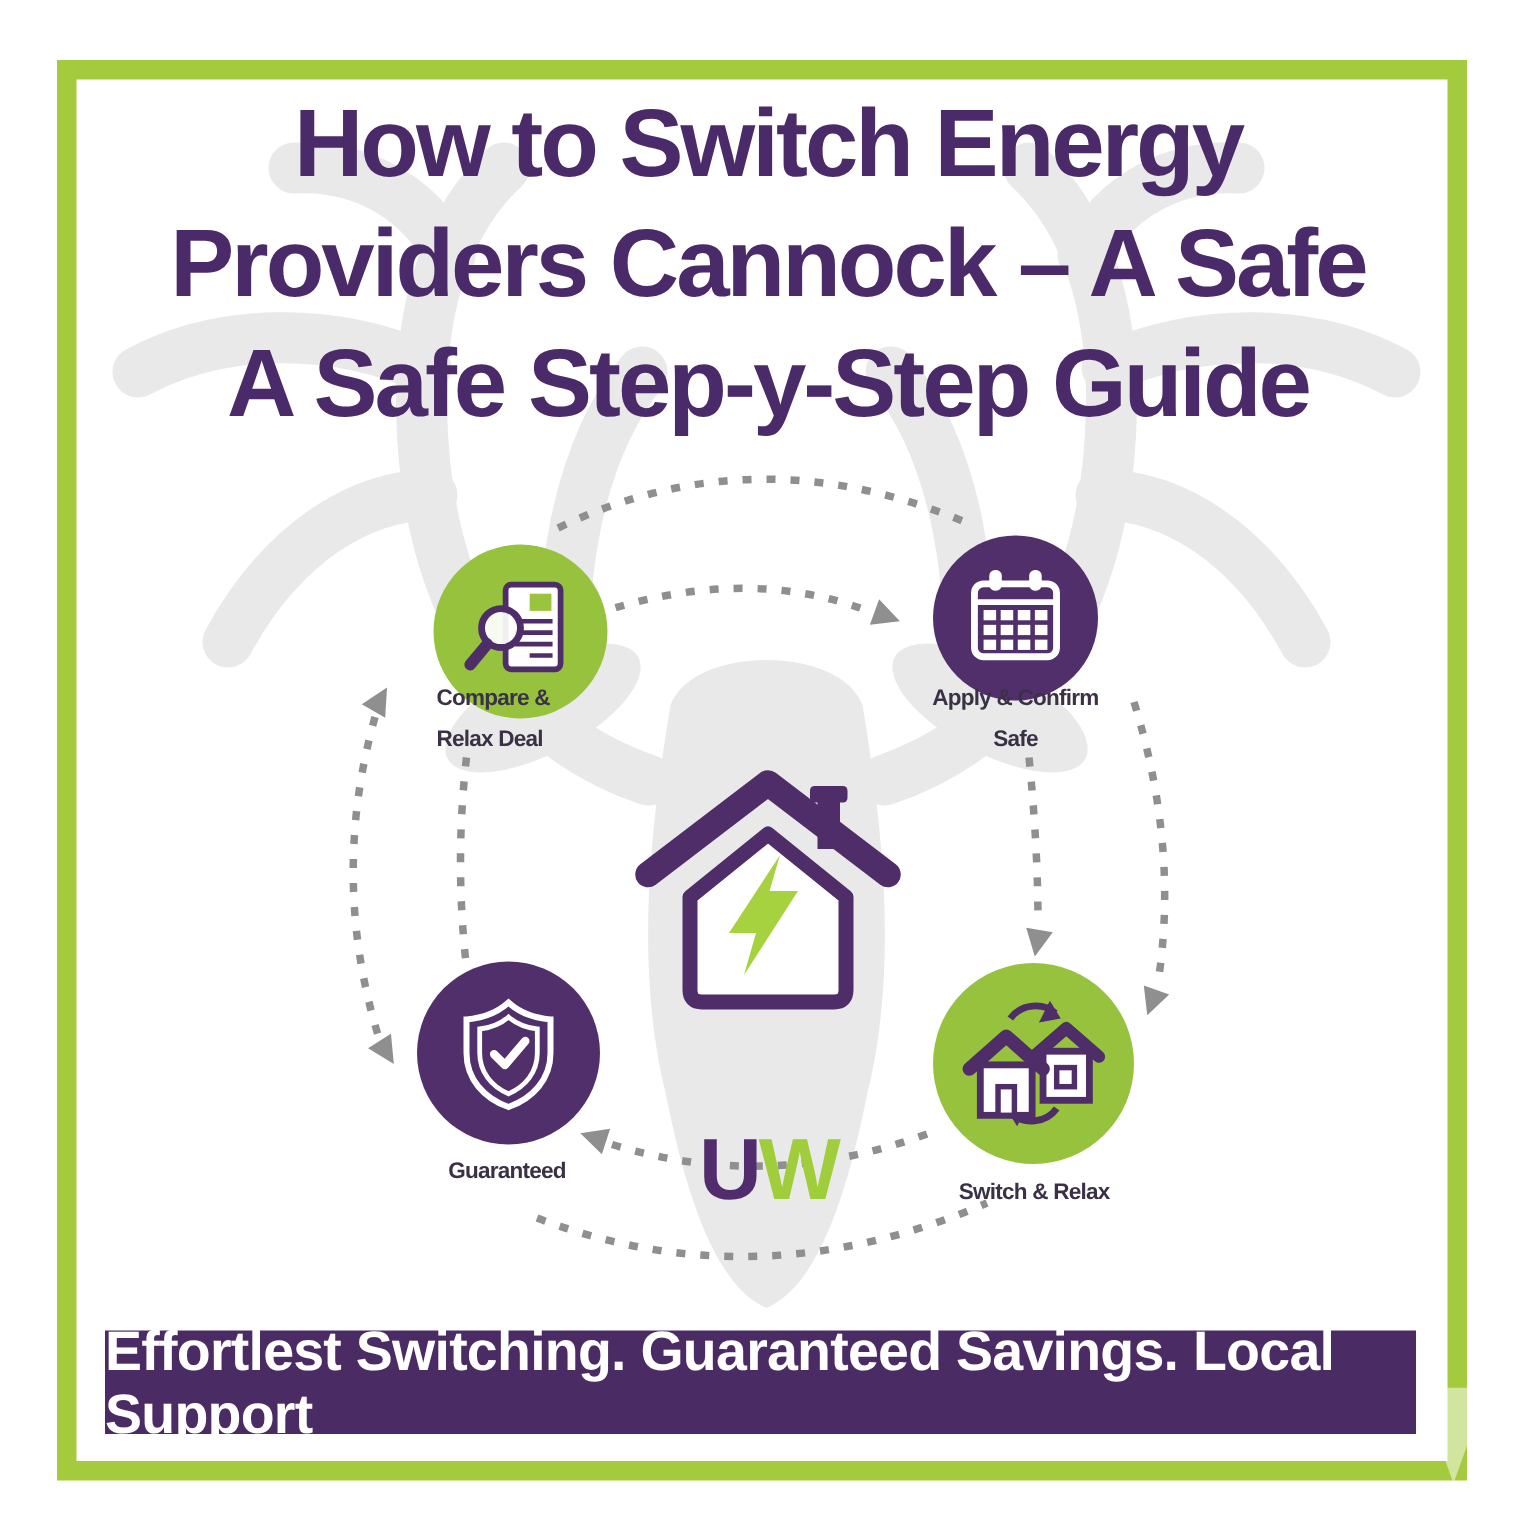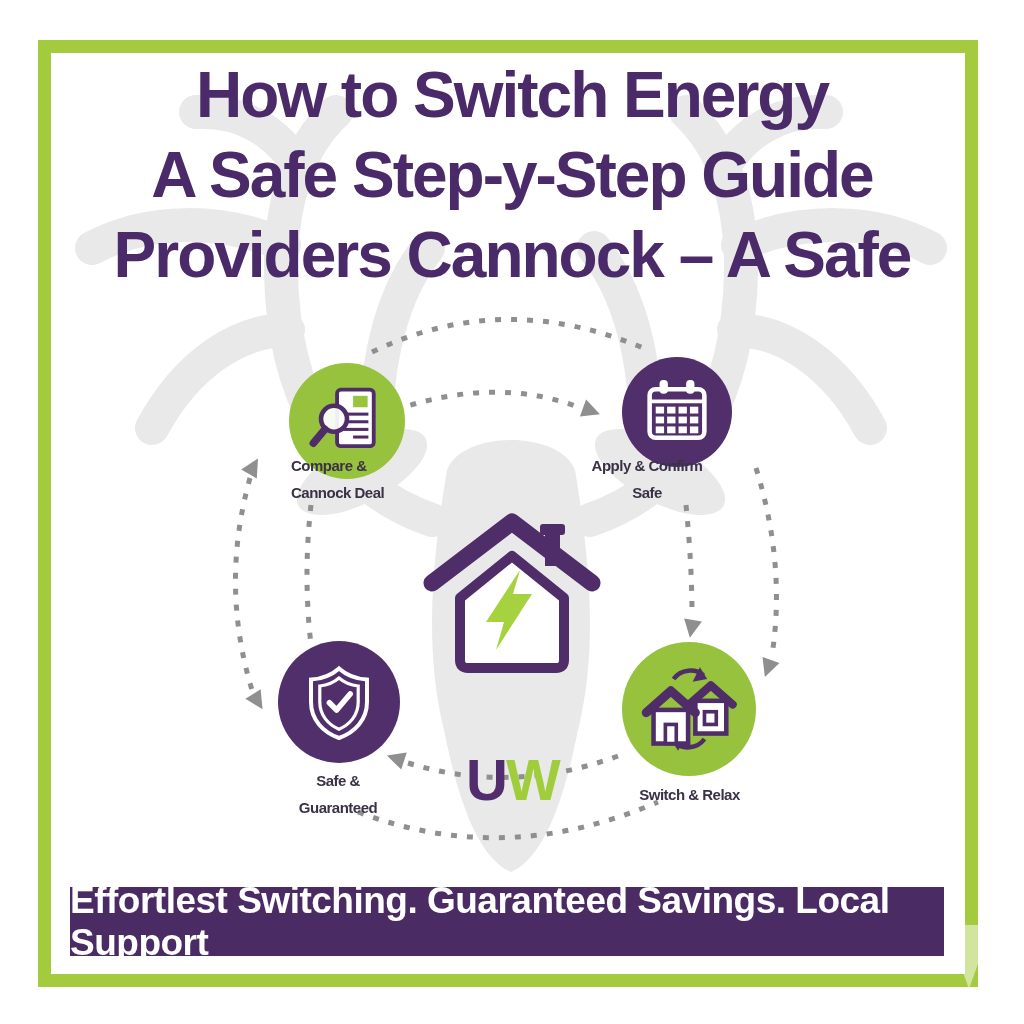--- a/index.html
+++ b/index.html
@@ -71,39 +71,39 @@
       <polygon points="0,-9 18,0 0,9" transform="translate(693,620) rotate(100)"></polygon>
       <polygon points="0,-9 18,0 0,9" transform="translate(771,660) rotate(110)"></polygon>
       <polygon points="0,-9 18,0 0,9" transform="translate(404,761) rotate(-162)"></polygon>
     </g>
   </svg>
 
   <div class="frame"></div>
 
   <div class="title">
     <div>How to Switch Energy</div>
+    <div>Providers Cannock – A Safe</div>
     <div>A Safe Step-y-Step Guide</div>
-    <div>Providers Cannock – A Safe</div>
   </div>
 
   <div class="step-circle circle-green" style="left:289px;top:363px;width:116px;height:116px;">
     <svg width="84" height="84" viewBox="0 0 110 110">
       <rect x="42" y="14" width="48" height="74" rx="5" fill="#ffffff" stroke="#4e2d68" stroke-width="5"></rect>
       <rect x="63" y="22" width="19" height="15" fill="#9bc43e"></rect>
       <line x1="50" y1="46" x2="83" y2="46" stroke="#4e2d68" stroke-width="4"></line>
       <line x1="50" y1="56" x2="83" y2="56" stroke="#4e2d68" stroke-width="4"></line>
       <line x1="50" y1="66" x2="83" y2="66" stroke="#4e2d68" stroke-width="4"></line>
       <line x1="63" y1="76" x2="83" y2="76" stroke="#4e2d68" stroke-width="4"></line>
       <circle cx="38" cy="52" r="17" fill="rgba(255,255,255,0.92)" stroke="#4e2d68" stroke-width="6"></circle>
       <line x1="26" y1="66" x2="11" y2="84" stroke="#4e2d68" stroke-width="10" stroke-linecap="round"></line>
     </svg>
   </div>
   <div class="step-label lbl-left" style="left:291px;top:452px;width:170px;">
     <div>Compare &amp;</div>
-    <div>Cannock Deal</div>
+    <div>Relax Deal</div>
   </div>
 
   <div class="step-circle circle-purple" style="left:622px;top:357px;width:110px;height:110px;">
     <svg width="76" height="76" viewBox="0 0 100 100">
       <rect x="14" y="20" width="72" height="64" rx="8" fill="none" stroke="#ffffff" stroke-width="6"></rect>
       <rect x="27" y="8" width="11" height="18" rx="5" fill="#ffffff"></rect>
       <rect x="62" y="8" width="11" height="18" rx="5" fill="#ffffff"></rect>
       <line x1="14" y1="36" x2="86" y2="36" stroke="#ffffff" stroke-width="5"></line>
       <g fill="#ffffff">
         <rect x="22" y="43" width="11" height="9"></rect>
@@ -114,34 +114,33 @@
           <rect x="37" y="56" width="11" height="9"></rect>
         <rect x="52" y="56" width="11" height="9"></rect>
           <rect x="67" y="56" width="11" height="9"></rect>
         <rect x="22" y="69" width="11" height="9"></rect>
           <rect x="37" y="69" width="11" height="9"></rect>
         <rect x="52" y="69" width="11" height="9"></rect>
           <rect x="67" y="69" width="11" height="9"></rect>
       </g>
     </svg>
   </div>
-  <div class="step-label lbl-center" style="left:562px;top:452px;width:170px;">
+  <div class="step-label lbl-center" style="left:592px;top:452px;width:170px;">
     <div>Apply &amp; Confirm</div>
     <div>Safe</div>
   </div>
 
   <div class="step-circle circle-purple" style="left:278px;top:641px;width:122px;height:122px;">
     <svg width="80" height="80" viewBox="0 0 100 100">
       <path d="M50,8 C60,17 72,21 85,22 L85,50 C85,72 70,88 50,95 C30,88 15,72 15,50 L15,22 C28,21 40,17 50,8 Z" fill="none" stroke="#ffffff" stroke-width="5"></path>
       <path d="M50,20 C57,26 65,29 74,30 L74,50 C74,66 64,78 50,84 C36,78 26,66 26,50 L26,30 C35,29 43,26 50,20 Z" fill="none" stroke="#ffffff" stroke-width="4"></path>
       <path d="M38,51 L47,60 L64,40" fill="none" stroke="#ffffff" stroke-width="7" stroke-linecap="round" stroke-linejoin="round"></path>
     </svg>
   </div>
   <div class="step-label lbl-center" style="left:248px;top:767px;width:180px;">
-    <div>Safe &amp;</div>
     <div>Guaranteed</div>
   </div>
 
   <div class="step-circle circle-green" style="left:622px;top:642px;width:134px;height:134px;">
     <svg width="100" height="100" viewBox="0 0 110 110">
       <path d="M38,22 C46,11 62,10 71,18" fill="none" stroke="#4e2d68" stroke-width="5"></path>
       <polygon points="75,22 59,25 67,9" fill="#4e2d68"></polygon>
       <path d="M72,88 C64,99 48,100 39,92" fill="none" stroke="#4e2d68" stroke-width="5"></path>
       <polygon points="35,88 51,85 43,101" fill="#4e2d68"></polygon>
       <g>

